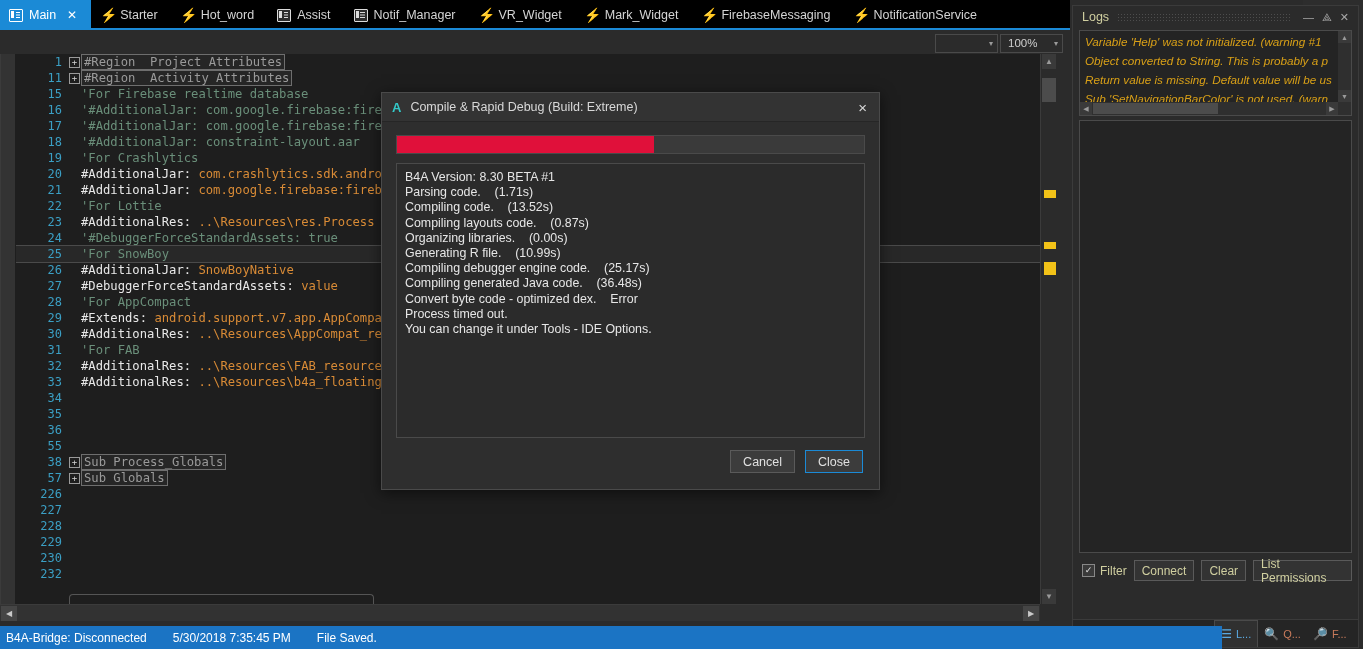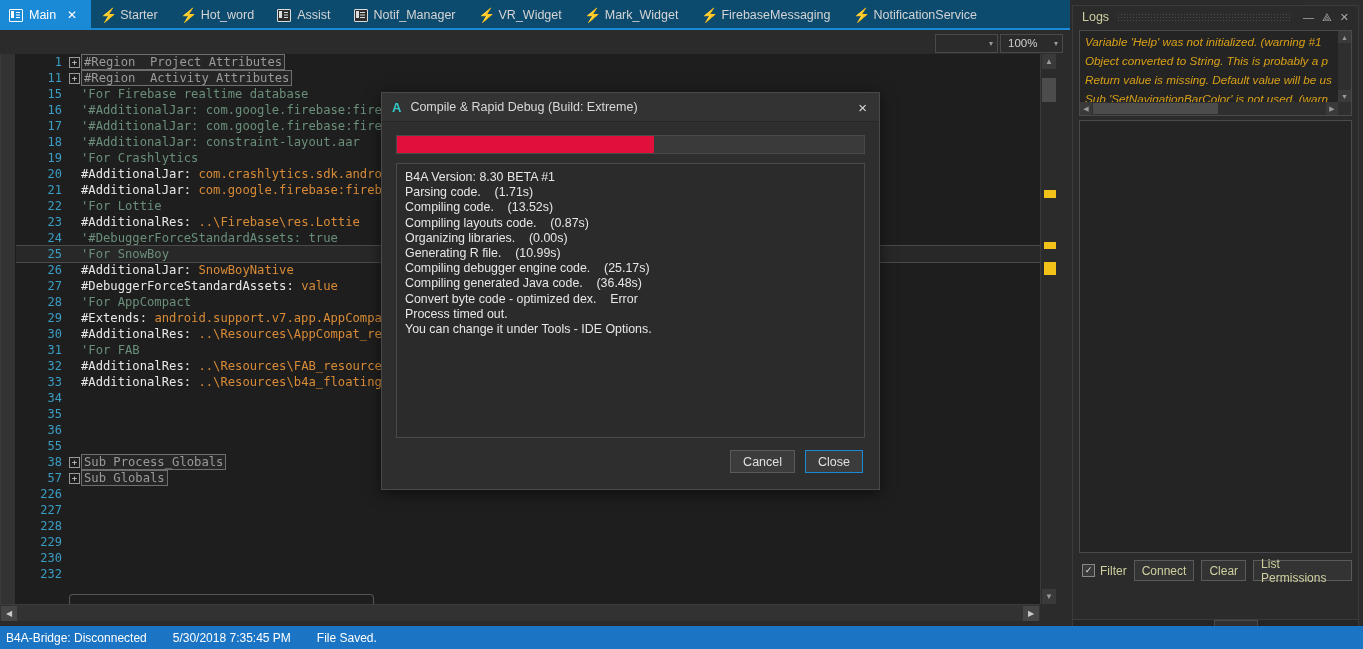--- a/index.html
+++ b/index.html
@@ -7,21 +7,21 @@
     width: 1363px; height: 649px;
     background: #2b2b2b;
     font-family: "Liberation Sans", sans-serif;
     overflow: hidden;
   }
   #app { position: relative; width: 1363px; height: 649px; }
 
   
   .tabbar {
     position: absolute; left: 0; top: 0; width: 1070px; height: 30px;
-    background: #0c4a6e;
+    background: #000000;
     border-bottom: 2px solid #1b8ad6;
     display: flex; align-items: stretch;
     overflow: hidden;
   }
   .tab {
     display: flex; align-items: center; gap: 6px;
     padding: 0 14px 0 9px;
     height: 30px;
     color: #d4d4d4;
     font-size: 12.5px;
@@ -257,21 +257,21 @@
   }
   .btab {
     display: flex; align-items: center; gap: 4px; padding: 0 6px;
     font-size: 11px; color: #c87a5a; cursor: default;
   }
   .btab.active { background: #303030; border: 1px solid #4a4a4a; border-bottom: none; color: #5aa9e0; }
   .btab .bico { font-size: 12px; line-height: 12px; }
 
   
   .statusbar {
-    position: absolute; left: 0; bottom: 0; width: 1363px; height: 23px;
+    position: absolute; left: 0; bottom: 0; width: 1222px; height: 23px;
     background: #1b74c4; display: flex; align-items: center;
     color: #ffffff; font-size: 12px; padding-left: 6px; gap: 26px;
   }
   .statusbar .sb-seg { white-space: nowrap; }
 </style>
 </head>
 <body>
 
 <div id="app">
 
@@ -338,21 +338,21 @@
         <div class="cline"><span class="lno">1</span><span class="fold-box">+</span><span class="code-txt region-txt">#Region  Project Attributes</span></div>
         <div class="cline"><span class="lno">11</span><span class="fold-box">+</span><span class="code-txt region-txt">#Region  Activity Attributes</span></div>
         <div class="cline"><span class="lno">15</span><span class="fold-spacer"></span><span class="code-txt c-comment">'For Firebase realtime database</span></div>
         <div class="cline"><span class="lno">16</span><span class="fold-spacer"></span><span class="code-txt c-comment">'#AdditionalJar: com.google.firebase:fireba</span></div>
         <div class="cline"><span class="lno">17</span><span class="fold-spacer"></span><span class="code-txt c-comment">'#AdditionalJar: com.google.firebase:fireba</span></div>
         <div class="cline"><span class="lno">18</span><span class="fold-spacer"></span><span class="code-txt c-comment">'#AdditionalJar: constraint-layout.aar</span></div>
         <div class="cline"><span class="lno">19</span><span class="fold-spacer"></span><span class="code-txt c-comment">'For Crashlytics</span></div>
         <div class="cline"><span class="lno">20</span><span class="fold-spacer"></span><span class="code-txt c-dir">#AdditionalJar: </span><span class="code-txt c-val">com.crashlytics.sdk.androi</span></div>
         <div class="cline"><span class="lno">21</span><span class="fold-spacer"></span><span class="code-txt c-dir">#AdditionalJar: </span><span class="code-txt c-val">com.google.firebase:fireba</span></div>
         <div class="cline"><span class="lno">22</span><span class="fold-spacer"></span><span class="code-txt c-comment">'For Lottie</span></div>
-        <div class="cline"><span class="lno">23</span><span class="fold-spacer"></span><span class="code-txt c-dir">#AdditionalRes: </span><span class="code-txt c-val">..\Firebase\res.Lottie</span></div>
+        <div class="cline"><span class="lno">23</span><span class="fold-spacer"></span><span class="code-txt c-dir">#AdditionalRes: </span><span class="code-txt c-val">..\Resources\res.Process</span></div>
         <div class="cline"><span class="lno">24</span><span class="fold-spacer"></span><span class="code-txt c-comment">'#DebuggerForceStandardAssets: true</span></div>
         <div class="cline cur-line"><span class="lno">25</span><span class="fold-spacer"></span><span class="code-txt c-comment">'For SnowBoy</span></div>
         <div class="cline"><span class="lno">26</span><span class="fold-spacer"></span><span class="code-txt c-dir">#AdditionalJar: </span><span class="code-txt c-val">SnowBoyNative</span></div>
         <div class="cline"><span class="lno">27</span><span class="fold-spacer"></span><span class="code-txt c-dir">#DebuggerForceStandardAssets: </span><span class="code-txt c-val">value</span></div>
         <div class="cline"><span class="lno">28</span><span class="fold-spacer"></span><span class="code-txt c-comment">'For AppCompact</span></div>
         <div class="cline"><span class="lno">29</span><span class="fold-spacer"></span><span class="code-txt c-dir">#Extends: </span><span class="code-txt c-val">android.support.v7.app.AppCompat</span></div>
         <div class="cline"><span class="lno">30</span><span class="fold-spacer"></span><span class="code-txt c-dir">#AdditionalRes: </span><span class="code-txt c-val">..\Resources\AppCompat_res</span></div>
         <div class="cline"><span class="lno">31</span><span class="fold-spacer"></span><span class="code-txt c-comment">'For FAB</span></div>
         <div class="cline"><span class="lno">32</span><span class="fold-spacer"></span><span class="code-txt c-dir">#AdditionalRes: </span><span class="code-txt c-val">..\Resources\FAB_resource</span></div>
         <div class="cline"><span class="lno">33</span><span class="fold-spacer"></span><span class="code-txt c-dir">#AdditionalRes: </span><span class="code-txt c-val">..\Resources\b4a_floatinga</span></div>

